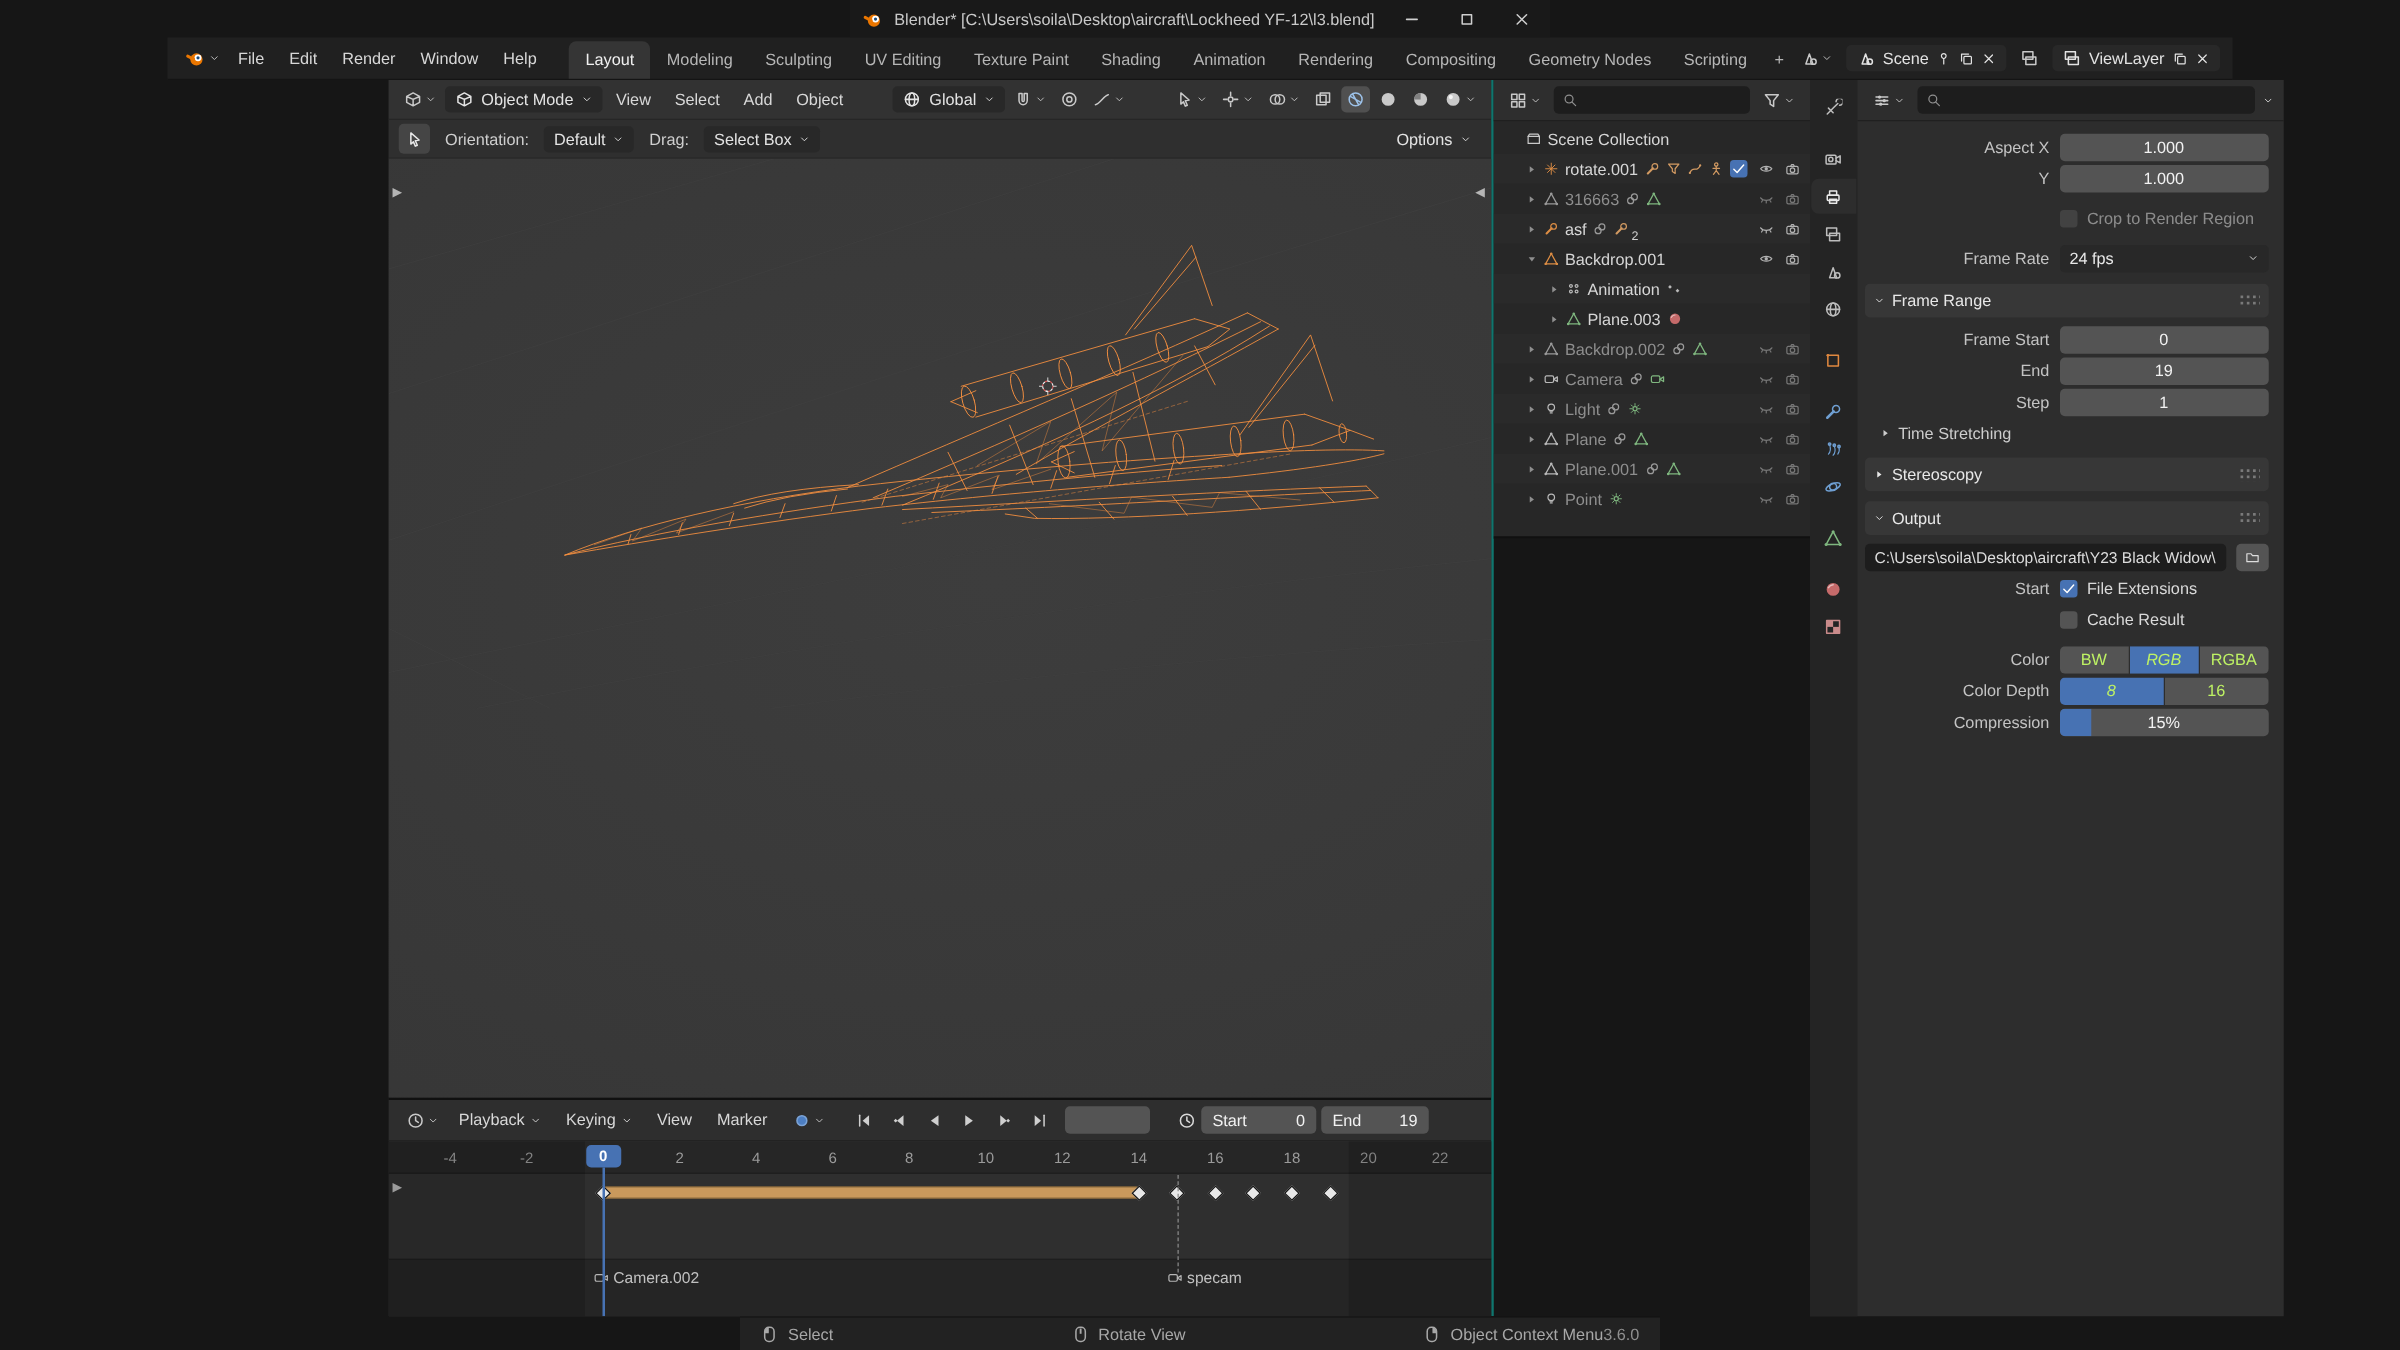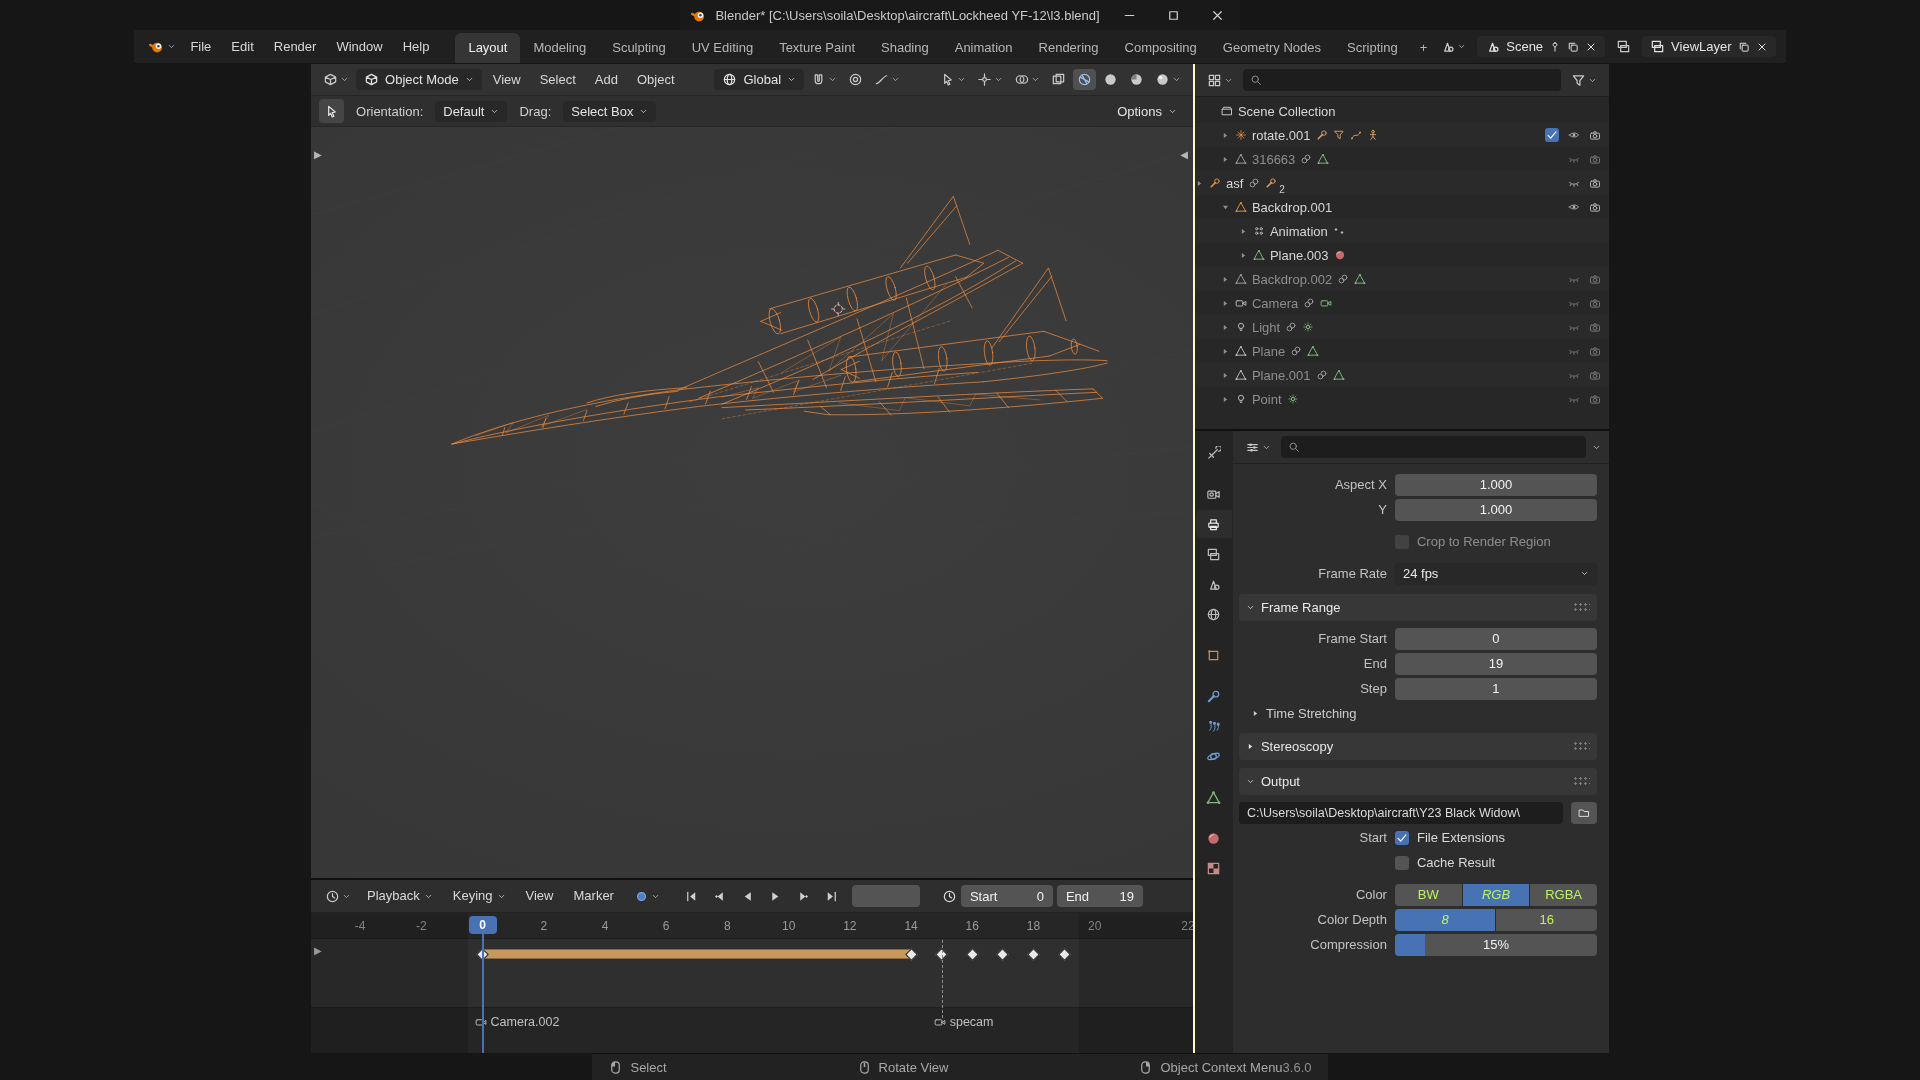--- a/index.html
+++ b/index.html
@@ -34,21 +34,21 @@
   .vp-tools  { height:31px; background:#2f2f2f; display:flex; align-items:center; padding:0 8px; gap:8px; border-bottom:1px solid #262626; flex:0 0 auto;}
   .hlabel { color:#cfcfcf; padding:0 4px; white-space:nowrap; }
   .hspacer { flex:1; }
   .vp-canvas { flex:1; position:relative; overflow:hidden;
     background:radial-gradient(1300px 850px at 55% 45%, #3d3d3d, #333333); }
   .vp-canvas svg.scene { position:absolute; inset:0; }
   .edge-arrow { position:absolute; font-size:10px; color:#b5b5b5; }
   .toolbox { width:25px; height:24px; background:#454545; border-radius:4px; display:inline-flex; align-items:center; justify-content:center; color:#e8e8e8; }
 
   
-  .right-col { width:416px; flex:0 0 auto; display:flex; flex-direction:column; border-left:2px solid #fef9c3; }
+  .right-col { width:416px; flex:0 0 auto; display:flex; flex-direction:row; border-left:2px solid #0f766e; }
   .outliner { height:367px; flex:0 0 auto; display:flex; flex-direction:column; background:#272727; border-bottom:2px solid #101010; }
   .ol-header { height:33px; background:#2e2e2e; display:flex; align-items:center; gap:6px; padding:0 8px; border-bottom:1px solid #1f1f1f; flex:0 0 auto;}
   .search { flex:1; height:22px; background:#1d1d1d; border-radius:4px; display:flex; align-items:center; gap:6px; padding:0 7px; color:#8f8f8f; }
   .ol-tree { flex:1; overflow:hidden; padding-top:2px; }
   .ol-row { height:24px; display:flex; align-items:center; gap:5px; padding-right:8px; color:#d6d6d6; }
   .ol-row:nth-child(even) { background:#2a2a2a; }
   .ol-row.dim .ol-label { color:#8e8e8e; }
   .ol-arrow { width:13px; display:inline-flex; justify-content:center; color:#8f8f8f; }
   .ol-label { white-space:nowrap; }
   .ol-right { margin-left:auto; display:flex; gap:9px; align-items:center; color:#b2b2b2; }
@@ -639,21 +639,21 @@
               <span class="tl-num" style="left:232.72px">2</span>
               <span class="tl-num" style="left:293.94px">4</span>
               <span class="tl-num" style="left:355.15999999999997px">6</span>
               <span class="tl-num" style="left:416.38px">8</span>
               <span class="tl-num" style="left:477.6px">10</span>
               <span class="tl-num" style="left:538.8199999999999px">12</span>
               <span class="tl-num" style="left:600.04px">14</span>
               <span class="tl-num" style="left:661.26px">16</span>
               <span class="tl-num" style="left:722.48px">18</span>
               <span class="tl-num" style="left:783.7px">20</span>
-              <span class="tl-num" style="left:877px">22</span>
+              <span class="tl-num" style="left:841px">22</span>
               <span class="tl-num" style="left:906.14px">24</span>
               <span class="tl-num" style="left:967.36px">26</span>
               <span class="tl-num" style="left:1028.58px">28</span>
               <span class="tl-num" style="left:1089.8px">30</span>
               <span class="tl-num" style="left:1151.02px">32</span>
               <span class="tl-num" style="left:1212.24px">34</span>
               <span class="tl-num" style="left:1273.46px">36</span>
               <span class="tl-num" style="left:1334.68px">38</span>
               <span class="tl-num" style="left:1395.9px">40</span>
               <span class="tl-num" style="left:1457.12px">42</span>
@@ -841,21 +841,21 @@
                 </span>
                 <span class="icon sm">
                   <svg viewBox="0 0 16 16" fill="none" stroke="currentColor" stroke-width="1.3" stroke-linecap="round" stroke-linejoin="round">
                     <rect x="2" y="5.5" width="12" height="8" rx="1.5"></rect>
                     <circle cx="8" cy="9.5" r="2.4"></circle>
                     <path d="M6,5.5 L7,3.5 L9,3.5 L10,5.5"></path>
                   </svg>
                 </span>
               </span>
             </div>
-            <div class="ol-row" style="">
+            <div class="ol-row" style="padding-left:26px">
               <span class="icon xs ol-arrow">
                 <svg viewBox="0 0 16 16" fill="none" stroke="currentColor" stroke-width="1.3" stroke-linecap="round" stroke-linejoin="round">
                   <path d="M5,3.5 L11,8 L5,12.5 Z" fill="currentColor" stroke="none"></path>
                 </svg>
               </span>
               <span class="icon sm" style="color:#dd8d44">
                 <svg viewBox="0 0 16 16" fill="none" stroke="currentColor" stroke-width="1.3" stroke-linecap="round" stroke-linejoin="round">
                   <circle cx="10.5" cy="5.5" r="3"></circle>
                   <path d="M8.5,7.5 L3,13" stroke-width="2.2"></path>
                 </svg>

